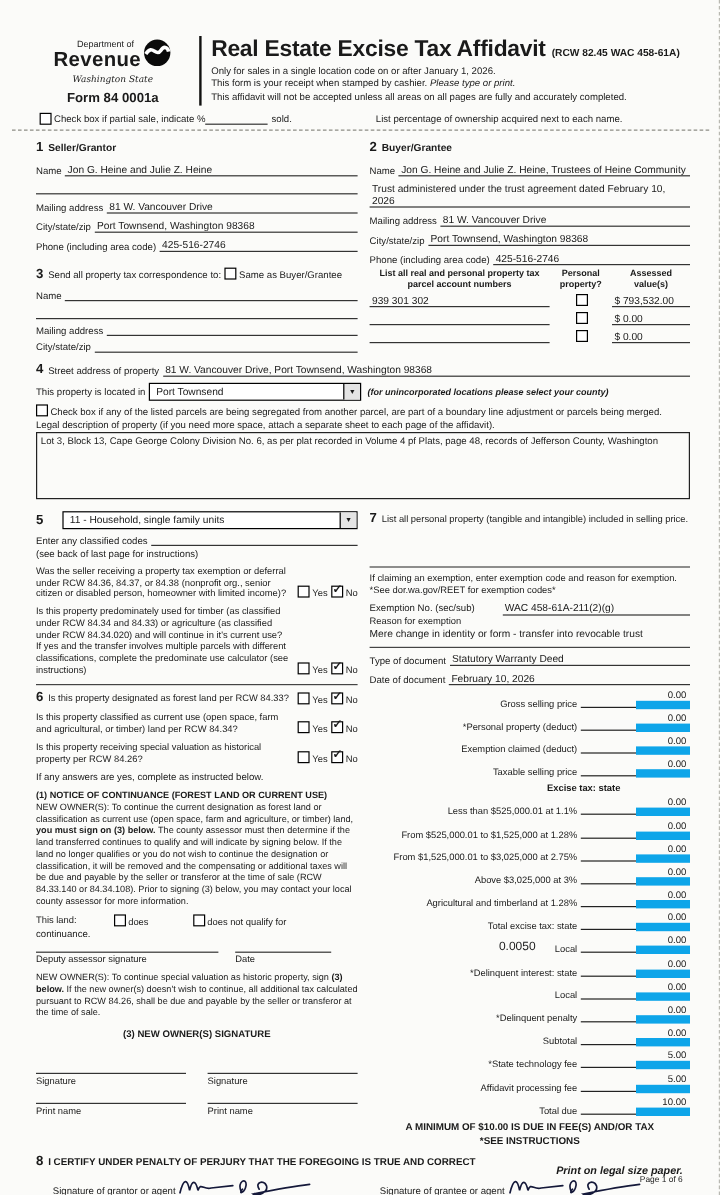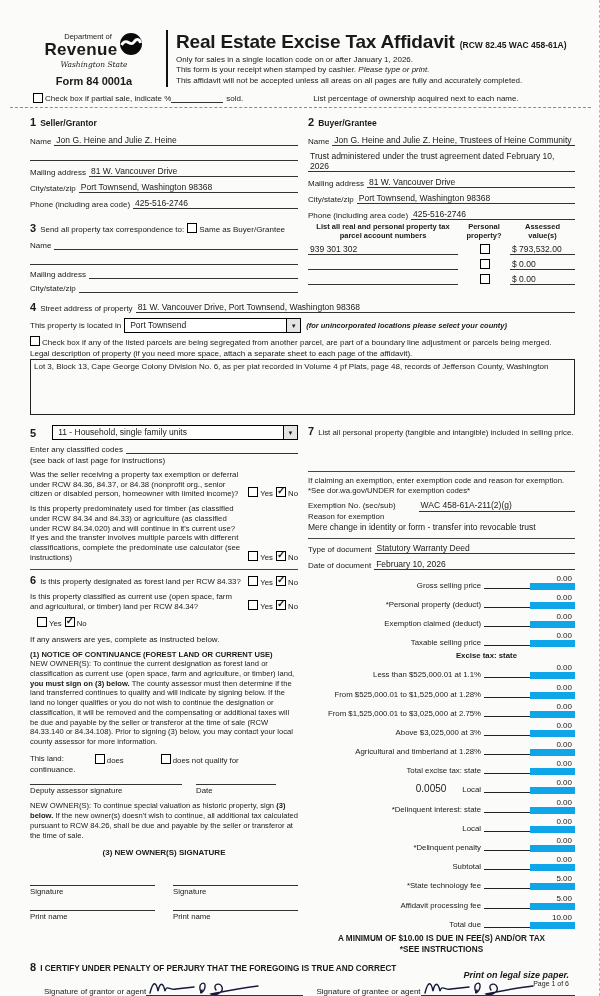--- a/index.html
+++ b/index.html
@@ -257,20 +257,21 @@
       <div class="sep"></div>
       <div class="q" style="margin-top:2px;">
         <span class="qt"><span class="secnum">6</span><span>Is this property designated as forest land per RCW 84.33?</span></span>
         <span class="yn"><span class="cb"></span><span>Yes</span><span class="cb checked"></span><span>No</span></span>
       </div>
       <div class="q">
         <span class="qt">Is this property classified as current use (open space, farm and agricultural, or timber) land per RCW 84.34?</span>
         <span class="yn"><span class="cb"></span><span>Yes</span><span class="cb checked"></span><span>No</span></span>
       </div>
       <div class="q">
+        <span class="qt">Is this property receiving special valuation as historical property per RCW 84.26?</span>
         <span class="yn"><span class="cb"></span><span>Yes</span><span class="cb checked"></span><span>No</span></span>
       </div>
       <div class="small" style="margin-top:6px;">If any answers are yes, complete as instructed below.</div>
       <div class="notice">
         <div class="nt">(1) NOTICE OF CONTINUANCE (FOREST LAND OR CURRENT USE)</div>
         <span>NEW OWNER(S): To continue the current designation as forest land or classification as current use (open space, farm and agriculture, or timber) land, </span><b>you must sign on (3) below.</b><span> The county assessor must then determine if the land transferred continues to qualify and will indicate by signing below. If the land no longer qualifies or you do not wish to continue the designation or classification, it will be removed and the compensating or additional taxes will be due and payable by the seller or transferor at the time of sale (RCW 84.33.140 or 84.34.108). Prior to signing (3) below, you may contact your local county assessor for more information.</span>
       </div>
       <div class="q" style="margin-top:7px;">
         <span>This land:</span>
         <span style="margin-left:28px;"><span class="cb"></span><span>does</span></span>
@@ -295,21 +296,21 @@
       </div>
     </div>
 
     <div class="cr">
       <div class="q" style="margin-top:0;">
         <span class="qt"><span class="secnum">7</span><span>List all personal property (tangible and intangible) included in selling price.</span></span>
       </div>
       <div style="height:26px;"></div>
       <div class="sep"></div>
       <div class="notice" style="margin-top:2px;font-size:7.8px;">
-        <span>If claiming an exemption, enter exemption code and reason for exemption. *See dor.wa.gov/UNDER for exemption codes*</span>
+        <span>If claiming an exemption, enter exemption code and reason for exemption. *See dor.wa.gov/REET for exemption codes*</span>
         <div class="frow" style="margin-top:4px;">
           <span class="lbl">Exemption No. (sec/sub)</span>
           <span class="fill val" style="margin-left:20px;">WAC 458-61A-211(2)(g)</span>
         </div>
         <div>Reason for exemption</div>
         <div class="val">Mere change in identity or form - transfer into revocable trust</div>
       </div>
       <div class="sep"></div>
       <div class="frow" style="margin-top:2px;">
           <span class="lbl">Type of document</span>

